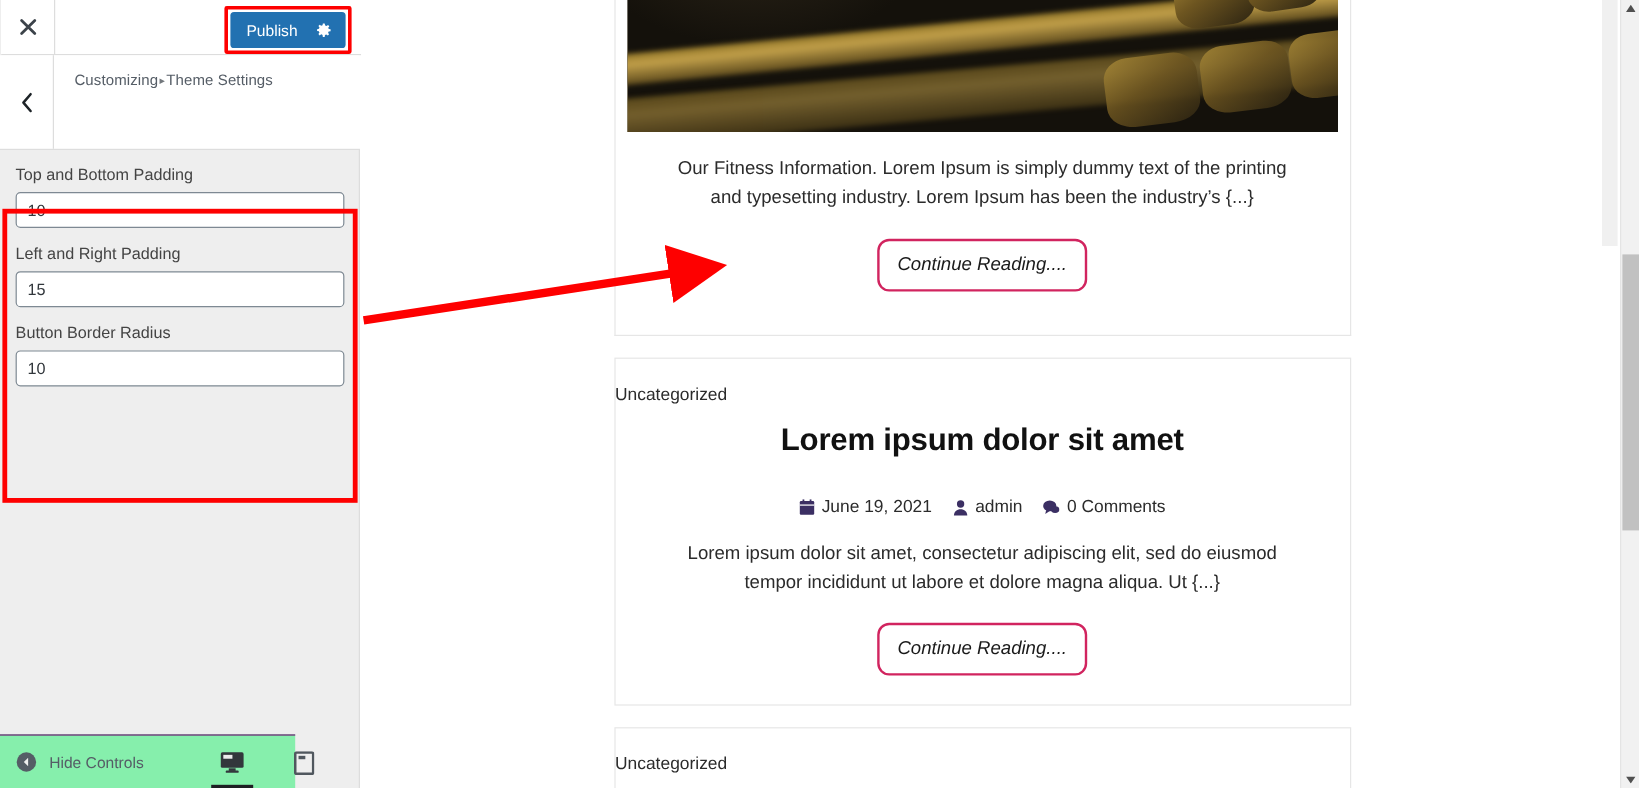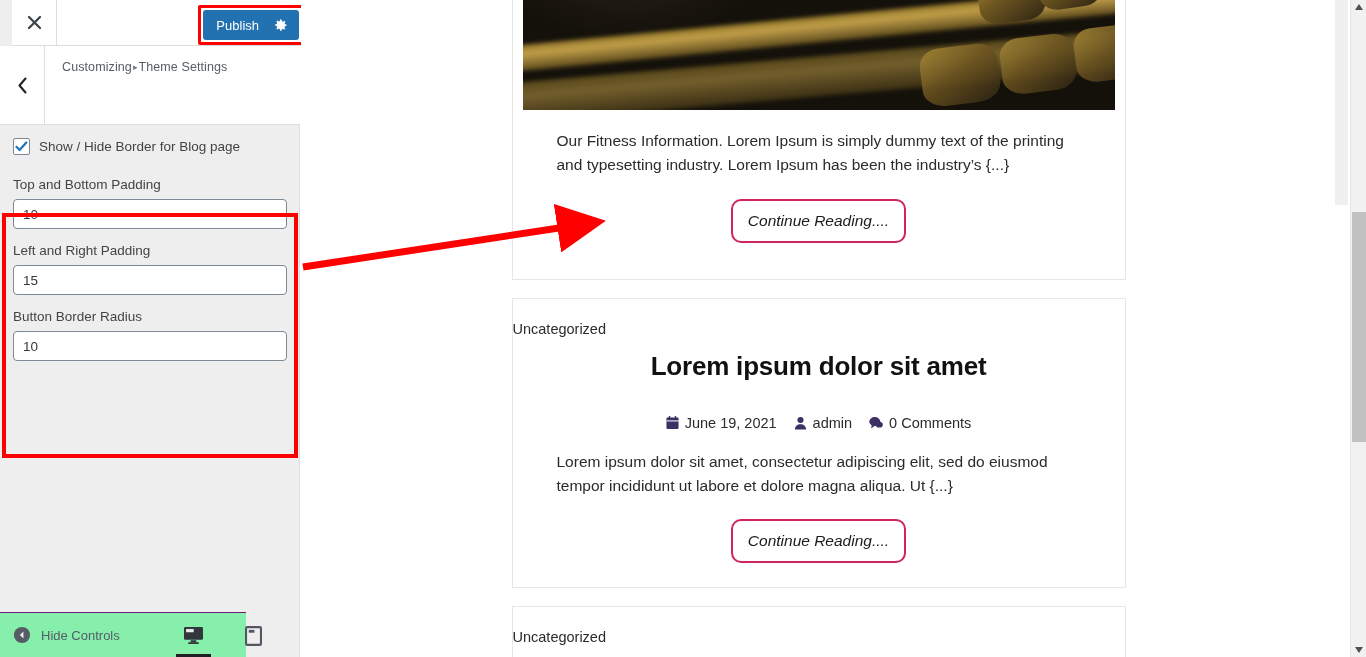--- a/index.html
+++ b/index.html
@@ -12,21 +12,21 @@
   #root { position: relative; width: 1366px; height: 657px; }
 
   
   #customizer {
     position: absolute; left: 0; top: 0;
     width: 300px; height: 657px;
     background: #eeeeee;
     border-right: 1px solid #ddd;
   }
   #cust-header {
-    position: absolute; left: 12px; top: 0;
+    position: absolute; left: 1px; top: 0;
     width: 300px; height: 46px;
     background: #fff;
     border-bottom: 1px solid #ddd;
   }
   #close-btn {
     position: absolute; left: 0; top: 0;
     width: 45px; height: 45px;
     border-right: 1px solid #ddd;
     display: flex; align-items: center; justify-content: center;
     cursor: pointer; background: #fff;
@@ -170,21 +170,21 @@
     position: absolute;
     background: linear-gradient(150deg, #a98a38 0%, #6d5520 45%, #2e2512 100%);
     border-radius: 26% 26% 30% 30% / 30%;
   }
   .rail {
     position: absolute;
     background: linear-gradient(180deg, #8f7327 0%, #c2a04a 35%, #5d4a1c 100%);
     filter: blur(2px);
   }
   .post-text {
-    text-align: left;
+    text-align: center;
     color: #2b2b2b;
     font-size: 15.5px;
     line-height: 24px;
     padding: 0 44px;
   }
   .cr-wrap { text-align: center; }
   .continue-btn {
     display: inline-block;
     border: 2px solid #d1245f;
     border-radius: 10px;
@@ -280,28 +280,20 @@
         <div id="bc-line">
           <span>Customizing</span>
           <span class="sep">▸</span>
           <span>Theme Settings</span>
         </div>
       </div>
     </div>
 
     <div id="controls">
 
-      <div id="checkbox-row">
-        <span class="cb">
-          <svg width="13" height="13" viewBox="0 0 13 13">
-            <path d="M1.5 6.8 L4.6 10 L11.3 2.6" stroke="#2271b1" stroke-width="2.2" fill="none" stroke-linecap="round" stroke-linejoin="round"></path>
-          </svg>
-        </span>
-        <span class="lbl">Show / Hide Border for Blog page</span>
-      </div>
 
       <div id="fields">
         <div id="field-group-highlight"></div>
 
         <div class="field">
           <label>Top and Bottom Padding</label>
           <input type="text" value="10" style="">
         </div>
 
         <div class="field">

